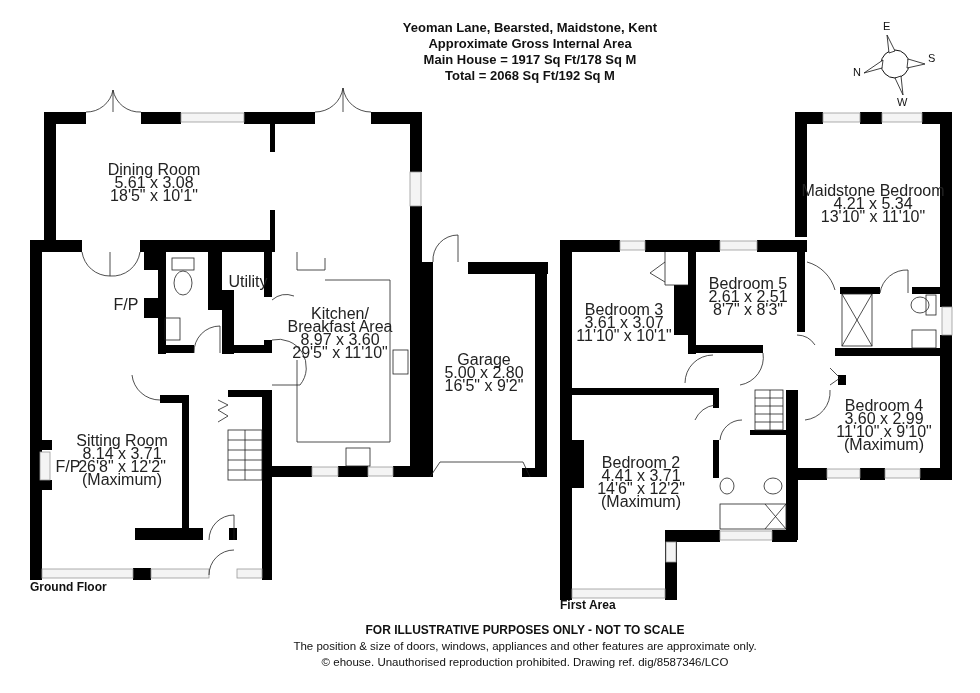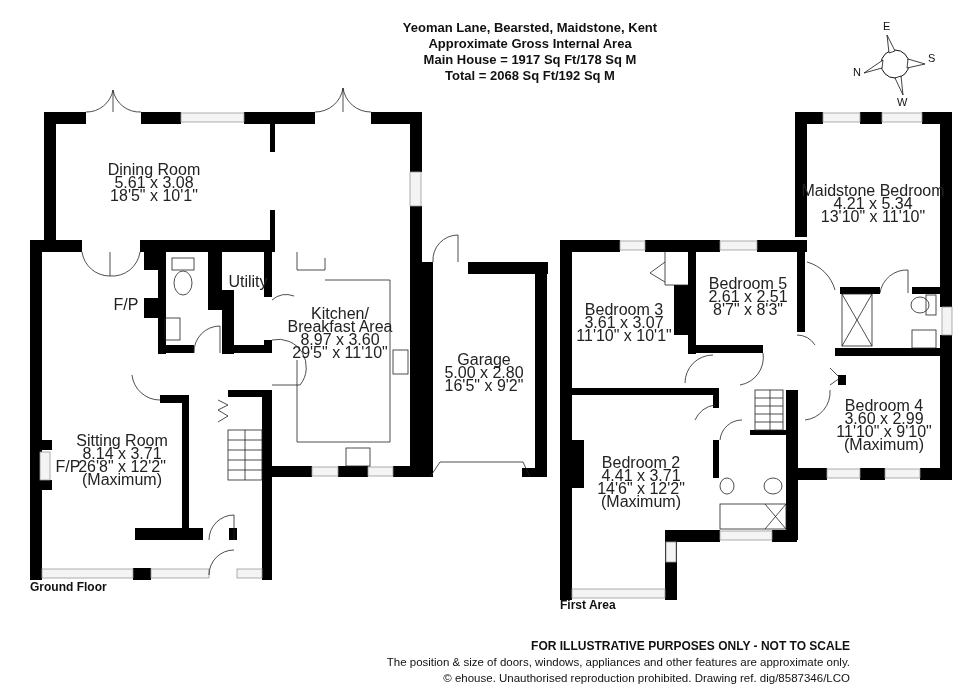--- a/index.html
+++ b/index.html
@@ -3,21 +3,21 @@
 <meta charset="utf-8">
 <style>
   html, body { margin:0; padding:0; background:#ffffff; }
   body { width:980px; height:693px; position:relative; overflow:hidden; font-family:"Liberation Sans", sans-serif; color:#111; }
   .header { position:absolute; left:340px; top:20px; width:380px; text-align:center; font-weight:bold; font-size:13px; line-height:16px; color:#111; }
   .compass { position:absolute; left:845px; top:18px; width:100px; height:95px; }
   .compass .lbl { position:absolute; font-size:11px; color:#111; }
   svg.plan { position:absolute; left:0; top:0; }
   .room { position:absolute; text-align:center; font-size:16px; line-height:13px; color:#222; white-space:nowrap; transform:translateX(-50%); }
   .floor-label { position:absolute; font-weight:bold; font-size:12px; color:#111; }
-  .footer { position:absolute; left:200px; top:622px; width:650px; text-align:right; font-size:11.5px; line-height:16px; color:#111;margin-top:16px; }
+  .footer { position:absolute; left:200px; top:622px; width:650px; text-align:center; font-size:11.5px; line-height:16px; color:#111; }
   .footer .bold { font-weight:bold; font-size:12px; }
 </style>
 </head>
 <body>
 
 <div class="header">
   <div>Yeoman Lane, Bearsted, Maidstone, Kent</div>
   <div>Approximate Gross Internal Area</div>
   <div>Main House = 1917 Sq Ft/178 Sq M</div>
   <div>Total = 2068 Sq Ft/192 Sq M</div>

